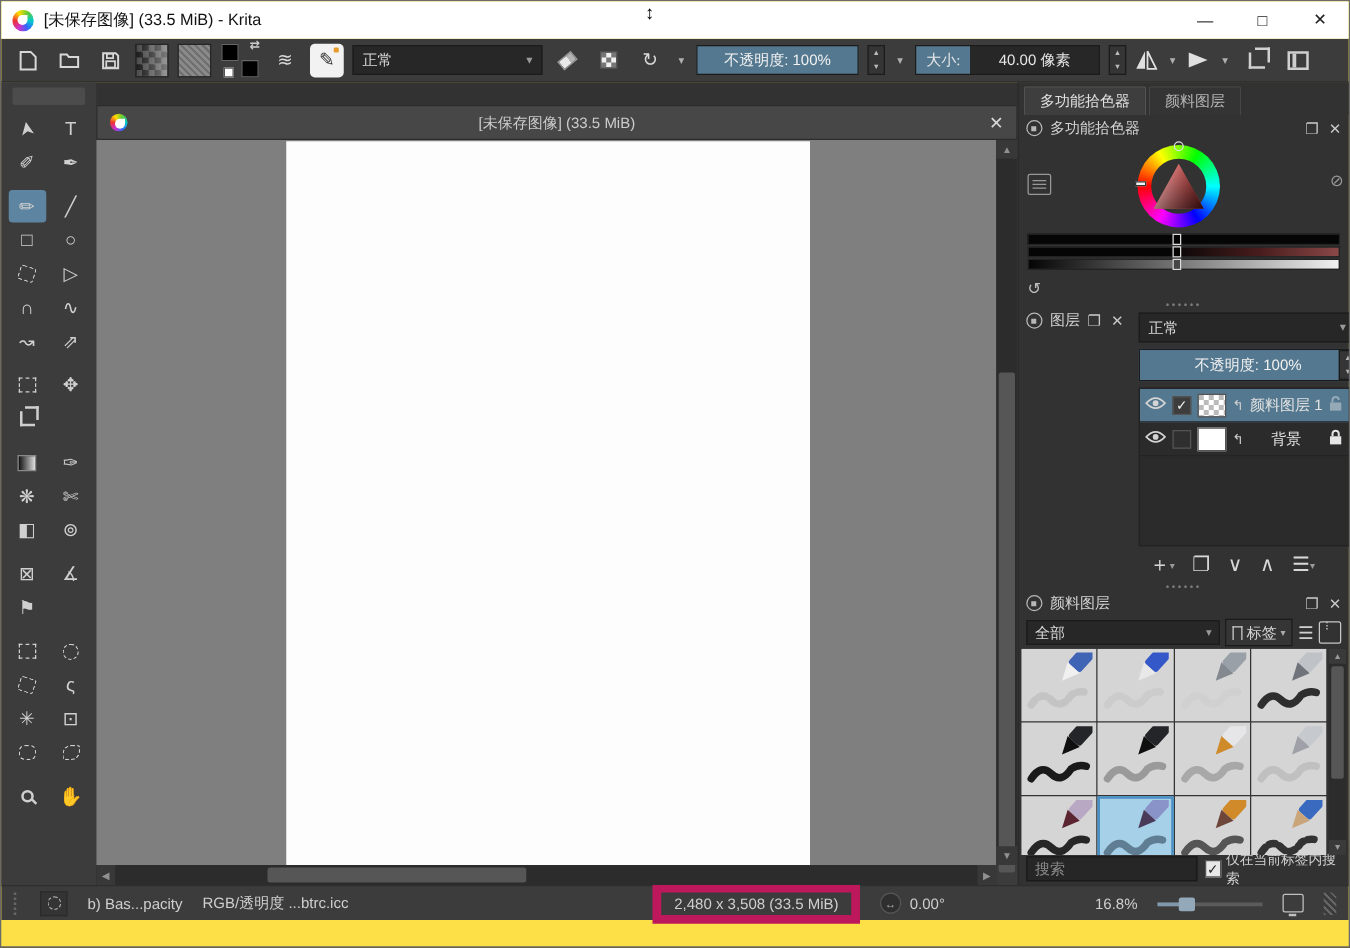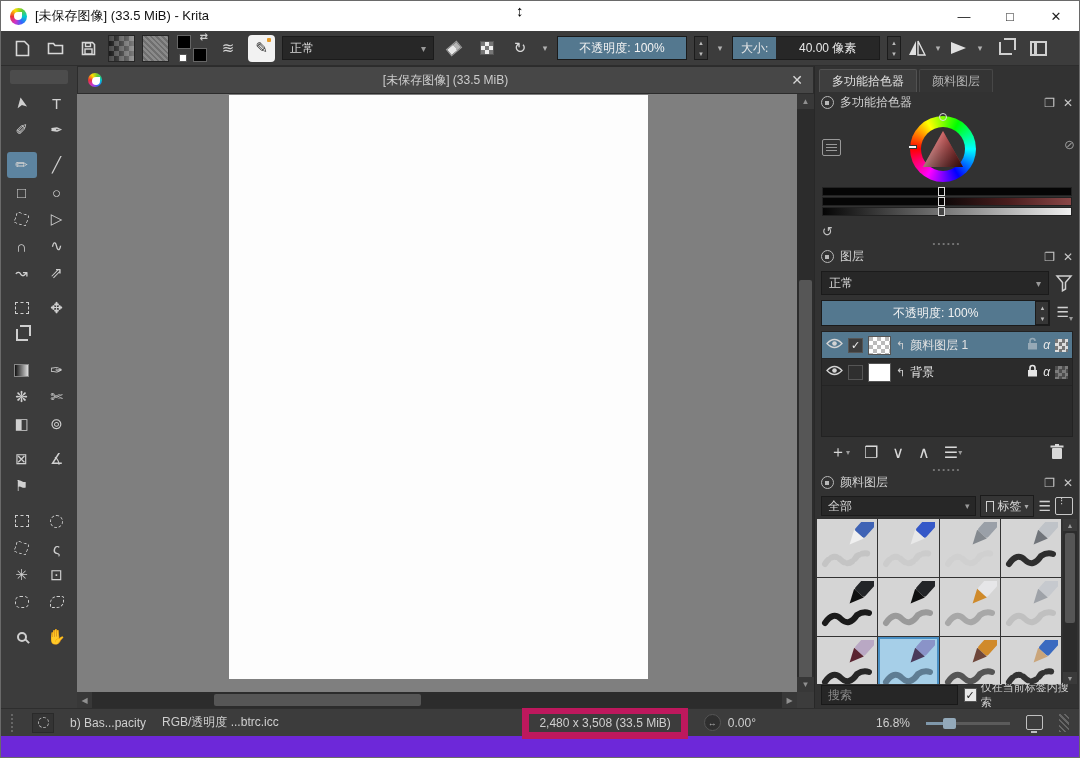--- a/index.html
+++ b/index.html
@@ -1,17 +1,17 @@
 <!DOCTYPE html>
 <html><head>
 <meta charset="utf-8">
 <style>
   *{box-sizing:border-box;margin:0;padding:0;font-family:"Liberation Sans","DejaVu Sans",sans-serif;}
   html,body{background:#222;}
-  .window{position:relative;width:1080px;height:758px;background:#6d28d9;border:1px solid #6a6a6a;overflow:hidden;}
+  .window{position:relative;width:1080px;height:758px;background:#fde047;border:1px solid #6a6a6a;overflow:hidden;}
   
   .titlebar{height:30px;background:#ffffff;display:flex;align-items:center;padding-left:9px;position:relative;}
   .krita-logo{width:17px;height:17px;border-radius:50%;background:conic-gradient(from 270deg,#e33,#fd0,#6c3,#0cc,#36f,#c3c,#e33);position:relative;flex:none;}
   .krita-logo::after{content:"";position:absolute;left:4px;top:4px;width:8px;height:8px;border-radius:50% 0 50% 50%;background:#fff;}
   .title-text{font-size:13px;color:#111;margin-left:8px;}
   .cursor-artifact{position:absolute;left:515px;top:1px;font-size:15px;color:#000;font-weight:bold;}
   .win-btns{margin-left:auto;display:flex;height:100%;}
   .win-btn{width:46px;display:flex;align-items:center;justify-content:center;font-size:13px;color:#222;}
   
   .menubar{height:23px;background:#3c3c3c;display:flex;align-items:center;padding-left:4px;border-top:1px solid #555;}
@@ -62,21 +62,21 @@
   .i-dmag{width:14px;height:12px;border:1.5px dashed #cfcfcf;border-radius:7px 2px 7px 2px;}
   .i-grad{width:15px;height:13px;background:linear-gradient(90deg,#111,#ddd);border:1px solid #888;}
   .i-crop{width:12px;height:12px;border-left:2px solid #cfcfcf;border-bottom:2px solid #cfcfcf;position:relative;}
   .i-crop::after{content:"";position:absolute;left:2px;top:-4px;width:9px;height:9px;border-right:2px solid #cfcfcf;border-top:2px solid #cfcfcf;}
   .i-mag{width:10px;height:10px;border:2px solid #cfcfcf;border-radius:50%;position:relative;}
   .i-mag::after{content:"";position:absolute;width:6px;height:2px;background:#cfcfcf;transform:rotate(45deg);right:-5px;bottom:-2px;}
   
   .canvas-col{flex:1;display:flex;flex-direction:column;min-width:0;}
   .doc-tabbar{height:28px;background:#474747;border:1px solid #2c2c2c;display:flex;align-items:center;padding:0 10px;flex:none;}
   .doc-title{position:absolute;left:0;right:0;text-align:center;font-size:12px;color:#cccccc;}
-  .doc-tabbar{position:relative;}
+  .doc-tabbar{position:relative;margin-top:18px;}
   .doc-close{margin-left:auto;color:#d8d8d8;font-size:14px;z-index:2;}
   .viewport{position:relative;flex:1;background:#3c3c3c;overflow:hidden;}
   .canvas-gray{position:absolute;left:0;top:0;right:17px;bottom:16px;background:#7f7f7f;}
   .paper{position:absolute;left:152px;top:1px;width:419px;height:584px;background:#fdfdfd;}
   .vscroll{position:absolute;right:0;top:0;bottom:16px;width:17px;background:#2c2c2c;}
   .vscroll .arrow{position:absolute;left:0;width:17px;height:15px;background:#383838;color:#909090;font-size:8px;display:flex;align-items:center;justify-content:center;}
   .vscroll .a-up{top:0;} .vscroll .a-dn{bottom:0;}
   .vscroll .thumb{position:absolute;left:2px;width:13px;top:186px;height:400px;background:#565656;border-radius:2px;}
   .hscroll{position:absolute;left:0;right:17px;bottom:0;height:16px;background:#2c2c2c;}
   .hscroll .arrow{position:absolute;top:0;width:15px;height:16px;background:#383838;color:#909090;font-size:8px;display:flex;align-items:center;justify-content:center;}
@@ -105,21 +105,21 @@
   .wheel .hmark{position:absolute;left:-2px;top:29px;width:9px;height:4px;background:#f5f5f5;border:1px solid #333;z-index:3;}
   .wheel .tmark{position:absolute;left:29px;top:-3px;width:8px;height:8px;border:1.5px solid #ddd;border-radius:50%;z-index:3;}
   .cp-bars{position:absolute;left:7px;right:7px;top:74px;}
   .cp-bar{height:9px;margin-bottom:1px;position:relative;border:1px solid #222;}
   .cp-bar .mark{position:absolute;left:115px;top:-1px;width:7px;height:9px;border:1.5px solid #ddd;background:rgba(0,0,0,.4);}
   .bar-black{background:#050505;}
   .bar-red{background:linear-gradient(90deg,#050505 0%,#050505 45%,#4a1d1d 75%,#8a4848 100%);}
   .bar-gray{background:linear-gradient(90deg,#050505,#f0f0f0);}
   .cp-refresh{position:absolute;left:7px;bottom:2px;color:#c0c0c0;font-size:13px;}
   
-  .layers-panel{height:221px;display:flex;flex-direction:column;flex:none;}
+  .layers-panel{height:221px;display:flex;flex:none;text-align:center;}
   .lp-body{padding:2px 6px 0 6px;flex:1;display:flex;flex-direction:column;}
   .lp-row1{display:flex;gap:6px;align-items:center;height:28px;flex:none;}
   .lp-combo{flex:1;height:24px;background:#272727;border:1px solid #1b1b1b;display:flex;align-items:center;padding:0 7px;font-size:12px;color:#d8d8d8;}
   .lp-combo .arr{margin-left:auto;color:#999;font-size:10px;}
   .lp-row2{display:flex;gap:6px;align-items:center;height:32px;flex:none;}
   .lp-opacity{flex:1;height:26px;border:1px solid #1b1b1b;background:#54788f;display:flex;align-items:center;justify-content:center;font-size:12px;color:#f2f2f2;position:relative;}
   .lp-opacity .spin{position:absolute;right:0;top:0;height:24px;}
   .menu-ic{color:#d0d0d0;font-size:14px;}
   .layer-list{flex:1;background:#2b2b2b;border:1px solid #222;margin-top:2px;overflow:hidden;}
   .layer-row{height:27px;display:flex;align-items:center;gap:5px;padding:0 4px;border-bottom:1px solid #242424;font-size:12px;color:#e2e2e2;}

